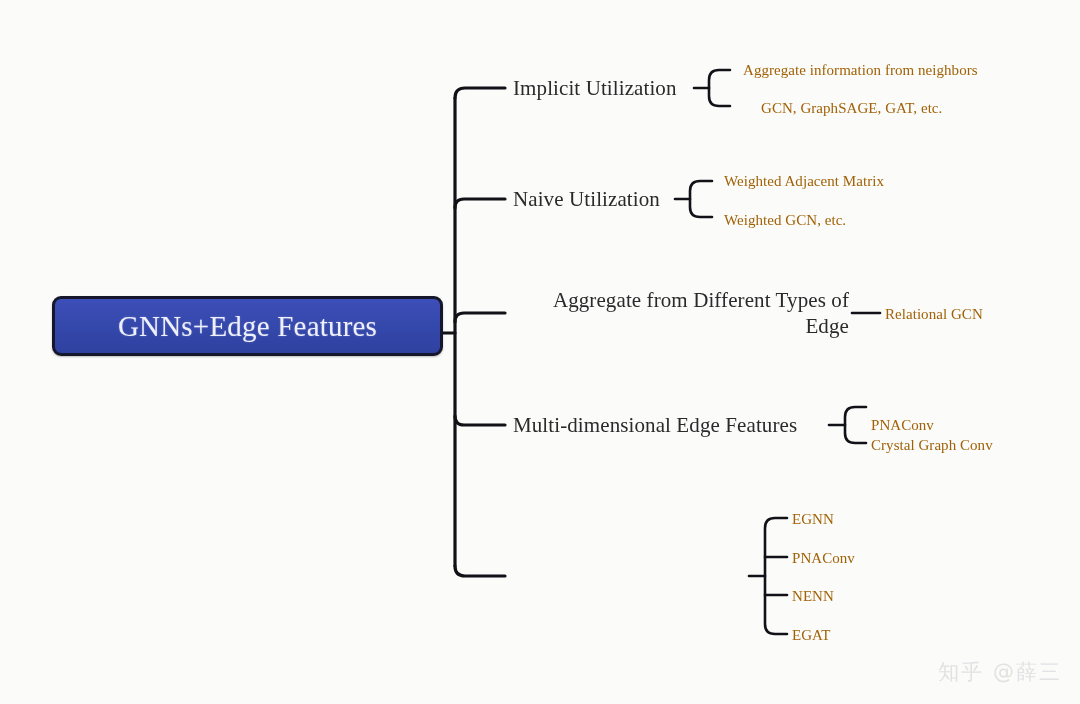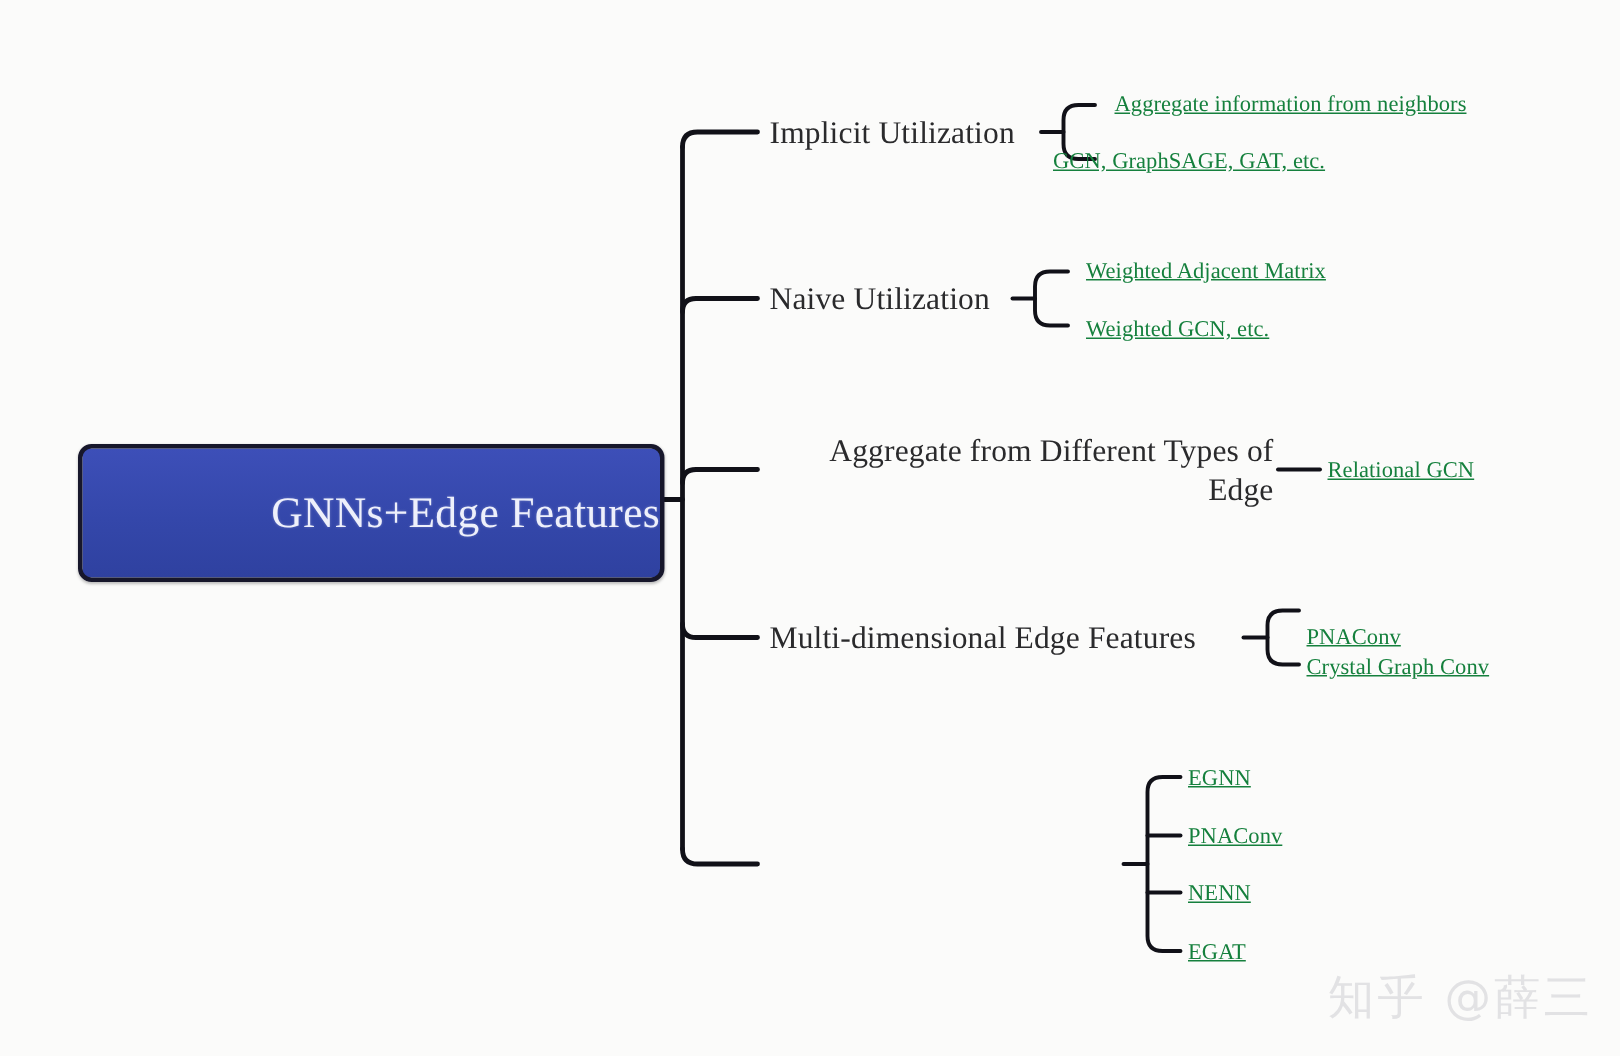--- a/index.html
+++ b/index.html
@@ -37,28 +37,28 @@
   .wire.thin {
     stroke-width: 2.6;
   }
 
   
   #root-node {
     position: absolute;
     left: 52px;
     top: 296px;
     width: 391px;
-    height: 92px;
+    height: 60px;
     box-sizing: border-box;
     border: 3px solid #17172b;
     border-radius: 9px;
     background: linear-gradient(180deg, #3d4fb8 0%, #3447aa 55%, #2f41a0 100%);
     display: flex;
     align-items: center;
-    justify-content: flex-end;
+    justify-content: center;
     box-shadow: 0 1px 2px rgba(0,0,0,0.25);
   }
   #root-node .root-label {
     color: #eef0fb;
     font-size: 29px;
     letter-spacing: 0.2px;
     white-space: nowrap;
     text-shadow: 0 0 2px rgba(255,255,255,0.28);
   }
 
@@ -71,35 +71,34 @@
     letter-spacing: 0.1px;
   }
   .l1.wrap {
     width: 336px;
     text-align: right;
   }
 
   
   .l2 {
     position: absolute;
-    color: #15803d;
+    color: #a16207;
     font-size: 15px;
     line-height: 18px;
     white-space: nowrap;
     letter-spacing: 0.05px;
-    text-decoration: underline;
   }
 
   
   #watermark {
     position: absolute;
     right: 18px;
     bottom: 18px;
     color: #e2e2e4;
-    font-size: 31px;
+    font-size: 21px;
     font-family: "DejaVu Sans", "Liberation Sans", sans-serif;
     letter-spacing: 2px;
     user-select: none;
     margin-top: 33px;
   }
 </style>
 </head>
 <body>
 
 <div id="canvas">
@@ -140,21 +139,21 @@
   <div id="root-node">
     <span class="root-label">GNNs+Edge Features</span>
   </div>
 
   <div class="l1" style="left:513px; top:75px;">Implicit Utilization</div>
   <div class="l1" style="left:513px; top:186px;">Naive Utilization</div>
   <div class="l1 wrap" style="left:513px; top:287px;">Aggregate from Different Types of Edge</div>
   <div class="l1" style="left:513px; top:412px;">Multi-dimensional Edge Features</div>
 
   <div class="l2" style="left:743px; top:61px;">Aggregate information from neighbors</div>
-  <div class="l2" style="left:702px; top:99px;">GCN, GraphSAGE, GAT, etc.</div>
+  <div class="l2" style="left:761px; top:99px;">GCN, GraphSAGE, GAT, etc.</div>
 
   <div class="l2" style="left:724px; top:172px;">Weighted Adjacent Matrix</div>
   <div class="l2" style="left:724px; top:211px;">Weighted GCN, etc.</div>
 
   <div class="l2" style="left:885px; top:305px;">Relational GCN</div>
 
   <div class="l2" style="left:871px; top:416px;">PNAConv</div>
   <div class="l2" style="left:871px; top:436px;">Crystal Graph Conv</div>
 
   <div class="l2" style="left:792px; top:510px;">EGNN</div>

